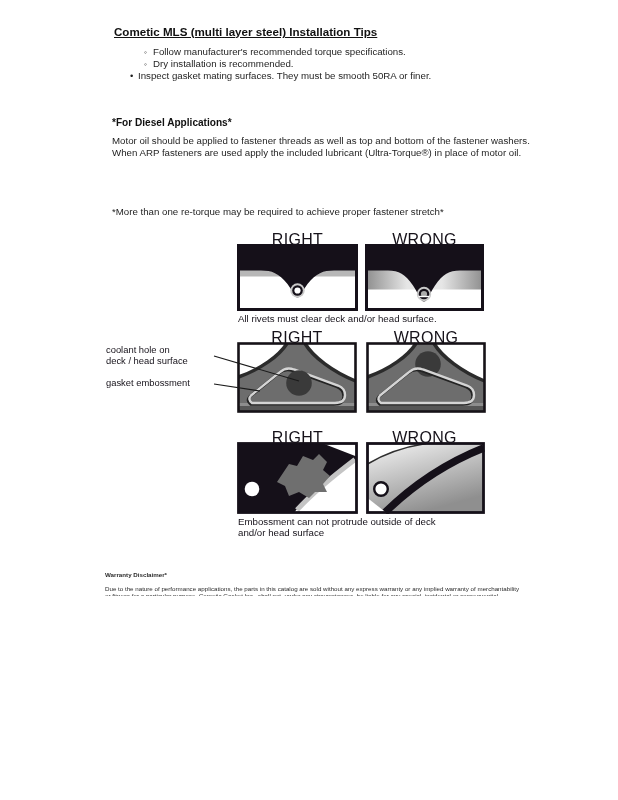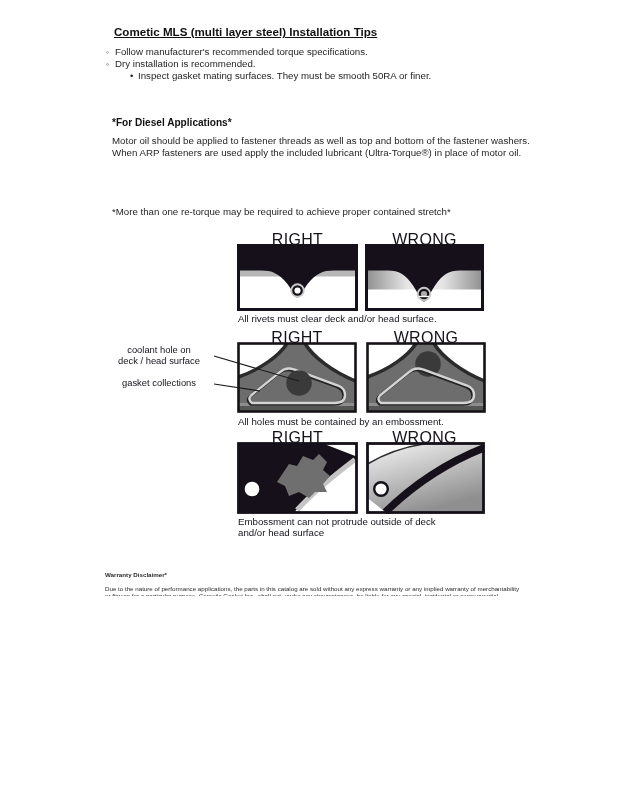--- a/index.html
+++ b/index.html
@@ -2,34 +2,34 @@
 <html><head>
 <meta charset="utf-8">
 <style>
   html,body{margin:0;padding:0;background:#ffffff;}
   #page{position:relative;width:618px;height:596px;background:#ffffff;overflow:hidden;
         font-family:"Liberation Sans",sans-serif;color:#1e1e1e;}
   .abs{position:absolute;}
   .pre{white-space:pre-line;}
   .title{left:114px;top:25px;font-size:11.6px;font-weight:bold;text-decoration:underline;color:#111;}
   .bullets{left:106px;top:46px;width:490px;font-size:9.7px;line-height:12.1px;}
-  .bl{white-space:nowrap;}
+  .bl{white-space:nowrap;margin-left:38px;}
   .mk{display:inline-block;width:9px;font-size:8.5px;}
   .sub{margin-left:24px;}
   .sub .mk{width:8px;font-size:9.5px;}
   .diesel-h{left:112px;top:117px;font-size:10.1px;font-weight:bold;color:#111;}
   .body-p{font-size:9.7px;line-height:11.8px;width:490px;}
   .p1{left:112px;top:135px;}
   .p2{left:112px;top:165px;}
   .p3{left:112px;top:206px;}
   .dlabel{position:absolute;width:121px;text-align:center;font-size:16px;color:#16121a;letter-spacing:0.3px;}
   .dbox{position:absolute;}
   .dbox svg{display:block;}
   .cap{position:absolute;font-size:9.7px;line-height:11.2px;color:#16121a;}
-  .ann{position:absolute;left:106px;width:106px;text-align:center;font-size:9.4px;line-height:11px;color:#16121a;}
+  .ann{position:absolute;left:106px;width:106px;text-align:left;font-size:9.4px;line-height:11px;color:#16121a;}
   .leader{position:absolute;left:212px;top:350px;z-index:6;}
   .legal{left:105px;top:571px;width:415px;font-size:6.2px;line-height:7px;color:#2a2a2a;}
   .legal .lh{font-weight:bold;margin:0 0 7px 0;}
   .legal p{margin:0 0 6px 0;}
   .footer{left:389px;top:759px;font-size:11.5px;color:#2e2e2e;}
 </style>
 </head>
 <body>
 
 <div id="page">
@@ -38,21 +38,21 @@
 
   <div class="abs bullets">
     <div class="bl"><span class="mk">◦</span><span>Follow manufacturer's recommended torque specifications.</span></div>
     <div class="bl"><span class="mk">◦</span><span>Dry installation is recommended.</span></div>
     <div class="bl sub"><span class="mk">•</span><span class="pre">Inspect gasket mating surfaces.  They must be smooth 50RA or finer.</span></div>
   </div>
 
   <div class="abs diesel-h">*For Diesel Applications*</div>
   <div class="abs body-p p1 pre">Motor oil should be applied to fastener threads as well as top and bottom of the fastener washers.
 When ARP fasteners are used apply the included lubricant (Ultra-Torque®) in place of motor oil.</div>
-  <div class="abs body-p p3">*More than one re-torque may be required to achieve proper contained stretch*</div>
+  <div class="abs body-p p3">*More than one re-torque may be required to achieve proper fastener stretch*</div>
 
   <div class="dlabel" style="left:237px;top:231px;">RIGHT</div>
   <div class="dlabel" style="left:364px;top:231px;">WRONG</div>
 
   <div class="dbox" style="left:237px;top:244px;">
     <svg width="121" height="67" viewBox="0 0 121 67">
       <rect x="1.5" y="1.5" width="118" height="64" fill="#ffffff"></rect>
       <rect x="1.5" y="26" width="118" height="6.5" fill="#b7b7b7"></rect>
       <path d="M1.5,1.5 H119.5 V26.5 H97 C86,26.5 79.5,29 70.5,40 C64.5,48 63.5,53.5 60.5,53.5 C57.5,53.5 56.5,48 50.5,40 C41.5,29 35,26.5 24,26.5 H1.5 Z" fill="#151019"></path>
       <circle cx="60.5" cy="46.5" r="7.2" fill="#c9c9c9"></circle>
@@ -83,21 +83,21 @@
     </svg>
   </div>
 
   <div class="cap" style="left:238px;top:313px;">All rivets must clear deck and/or head surface.</div>
 
   <div class="dlabel" style="left:237px;top:329px;width:120px;">RIGHT</div>
   <div class="dlabel" style="left:366px;top:329px;width:120px;">WRONG</div>
 
   <div class="ann pre" style="top:344px;">coolant hole on
 deck / head surface</div>
-  <div class="ann" style="top:377px;">gasket collections</div>
+  <div class="ann" style="top:377px;">gasket embossment</div>
 
   <div class="dbox" style="left:237px;top:342px;">
     <svg width="120" height="71" viewBox="0 0 120 71">
       <rect x="1.5" y="1.5" width="117" height="68" fill="#6d6d6d"></rect>
       <rect x="1.5" y="61" width="117" height="3" fill="#8d8d8d"></rect>
       <rect x="1.5" y="64" width="117" height="5.5" fill="#565656"></rect>
       <path d="M1.5,1.5 H50 C42,14 24,27 1.5,35 Z" fill="#ffffff"></path>
       <path d="M50,1.5 C42,14 24,27 1.5,35" fill="none" stroke="#2b2b2b" stroke-width="3.5"></path>
       <path d="M118.5,1.5 H68 C76,15 96,30 118.5,39 Z" fill="#ffffff"></path>
       <path d="M68,1.5 C76,15 96,30 118.5,39" fill="none" stroke="#2b2b2b" stroke-width="3.5"></path>
@@ -122,21 +122,20 @@
       <path d="M15,61 C12,59 11.5,56 14,53.5 L43,30 C47,26.5 52,25.5 57,27.5 L101,43.5 C106,45.5 108,48.5 108,53 C108,58.5 104.5,61 98,61 L20,61 Z" fill="none" stroke="#d4d4d4" stroke-width="2.4"></path>
       <rect x="1.5" y="1.5" width="117" height="68" fill="none" stroke="#161217" stroke-width="2.6"></rect>
     </svg>
   </div>
 
   <svg class="leader" width="92" height="46" viewBox="0 0 92 46">
     <line x1="2" y1="6" x2="87" y2="31" stroke="#1a1a1a" stroke-width="1.1"></line>
     <line x1="2" y1="34" x2="48" y2="41" stroke="#1a1a1a" stroke-width="1.1"></line>
   </svg>
 
-  <div class="cap" style="left:238px;top:416px;">All holes must be contained by an embossment.</div>
 
   <div class="dlabel" style="left:237px;top:429px;">RIGHT</div>
   <div class="dlabel" style="left:364px;top:429px;">WRONG</div>
 
   <div class="dbox" style="left:237px;top:442px;">
     <svg width="121" height="72" viewBox="0 0 121 72">
       <rect x="1.5" y="1.5" width="118" height="69" fill="#ffffff"></rect>
       <path d="M1.5,1.5 L86,1.5 L119.5,14.5 L119.5,19 C99,31 76,49 57,70.5 L1.5,70.5 Z" fill="#151019"></path>
       <path d="M60,68 C77,49 99,32 118,17.5" stroke="#c4c4c4" stroke-width="5" fill="none"></path>
       <polygon points="44,34 52,22 60,24 66,14 76,18 82,12 90,20 86,28 93,34 86,42 90,50 78,50 72,56 62,50 52,54 48,44 40,40" fill="#6f6f6f"></polygon>

